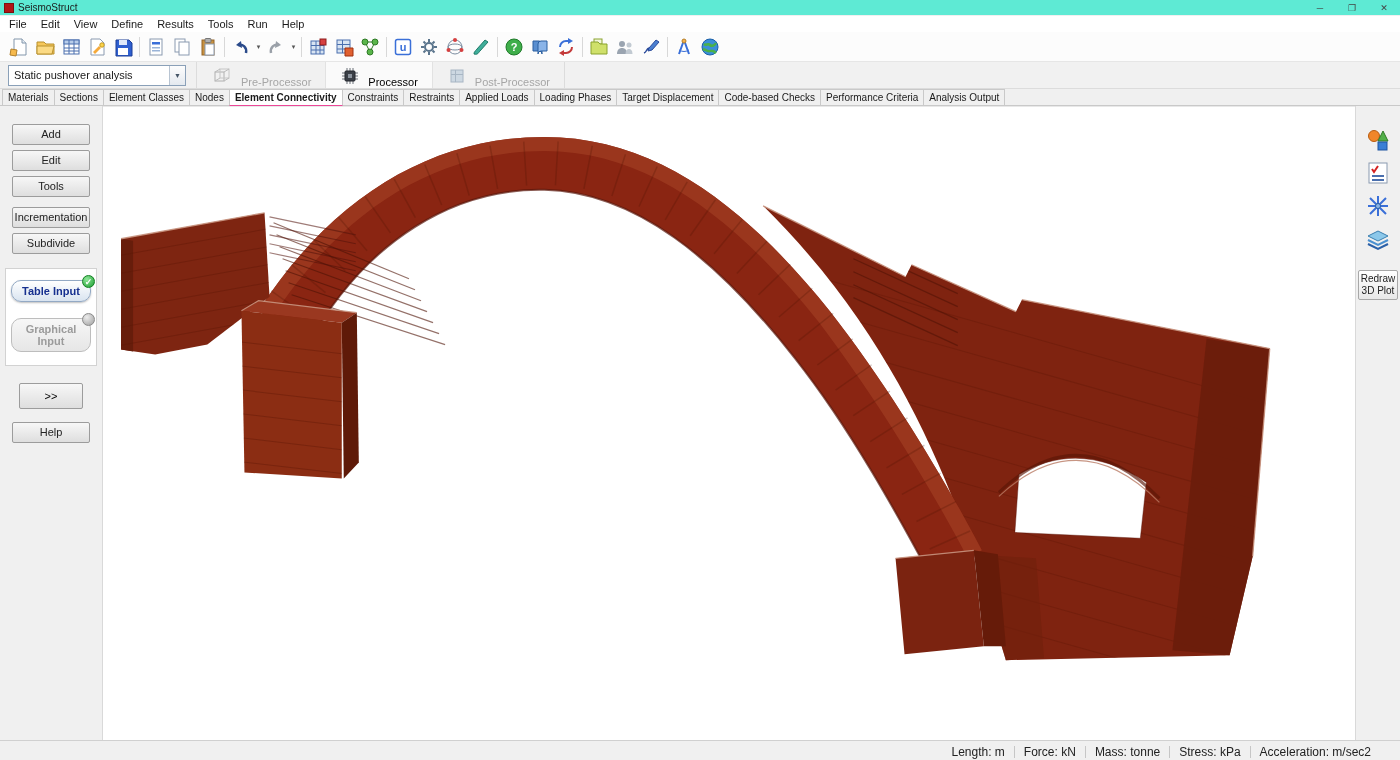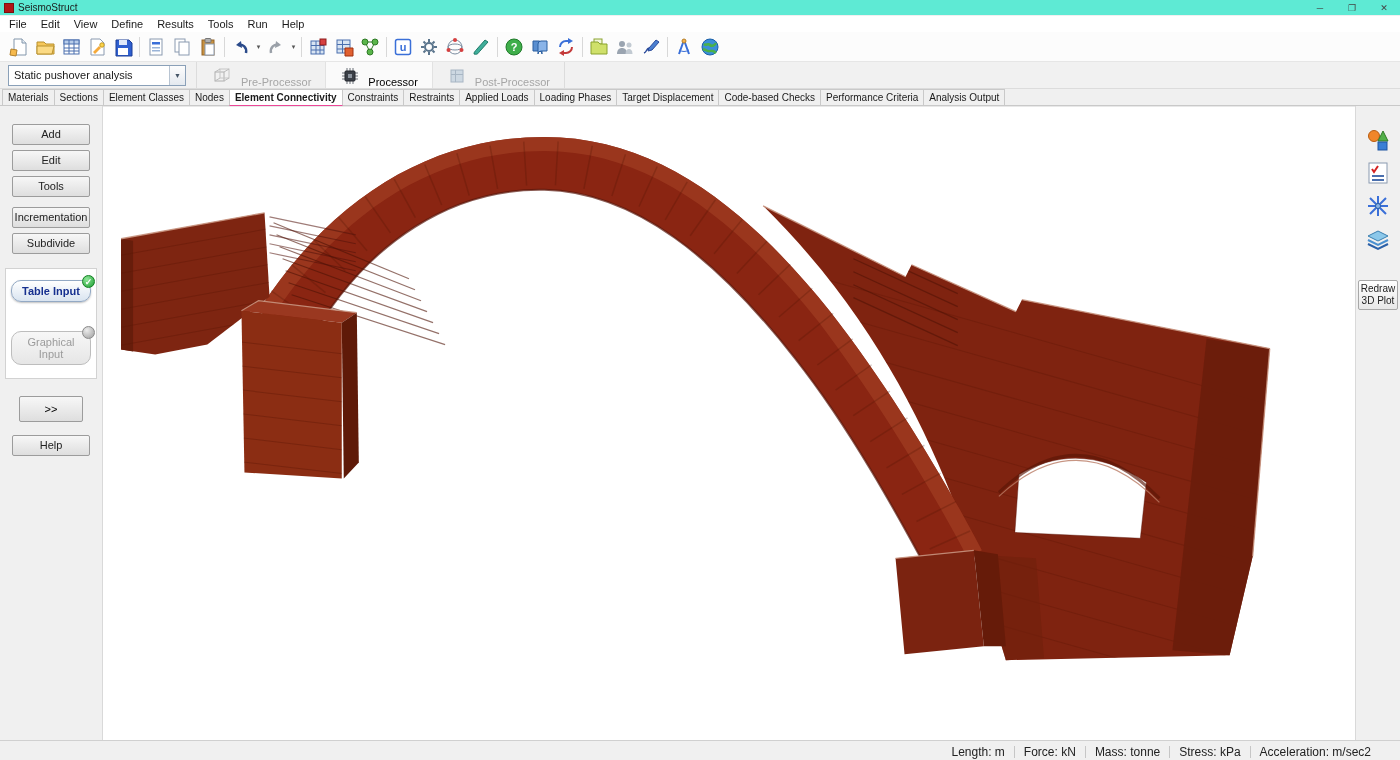--- a/index.html
+++ b/index.html
@@ -41,33 +41,33 @@
   .tab{font-size:10px;padding:2px 5px 2px;border:1px solid #c9c9c9;border-bottom:1px solid #c9c9c9;background:#f0f0f0;margin-right:-1px;margin-bottom:-1px;white-space:nowrap;cursor:default}
   .tab.active{background:#fff;border-bottom:1px solid #ec4899;font-weight:bold;position:relative;z-index:2}
 
   
   .main{display:flex;height:634px}
   .left-panel{width:103px;background:#f0f0f0;border-right:1px solid #d9d9d9;padding-top:18px;flex:none}
   .lp-btn{display:block;width:78px;margin:0 auto 5px;padding:3px 0 4px;text-align:center;background:linear-gradient(#f7f7f7,#dedede);border:1px solid #9c9c9c;border-radius:2px;font-size:11px;color:#222}
   .lp-gap{margin-top:10px}
   .io-box{width:92px;margin:14px auto 0;background:#fff;border:1px solid #d2d2d2;padding:11px 5px 13px}
   .io-btn{position:relative;display:block;width:80px;margin:0 auto;padding:4px 2px;text-align:center;border:1px solid #93a9c4;border-radius:10px;background:linear-gradient(#ffffff,#d9e4f0);font-weight:bold;color:#16308f;font-size:11px;box-shadow:0 1px 2px rgba(0,0,0,0.25)}
-  .io-btn.disabled{color:#9b9b9b;font-weight:normal;border-color:#bdbdbd;background:linear-gradient(#f7f7f7,#e6e6e6);box-shadow:none;margin-top:29px}
+  .io-btn.disabled{color:#9b9b9b;font-weight:bold;border-color:#bdbdbd;background:linear-gradient(#f7f7f7,#e6e6e6);box-shadow:none;margin-top:16px}
   .io-badge{position:absolute;top:-6px;right:-5px;width:13px;height:13px;border-radius:50%;font-size:9px;line-height:12px;text-align:center;color:#fff}
   .io-badge.green{background:radial-gradient(circle at 35% 30%,#8fe79a,#1d9e31);border:1px solid #128022}
   .io-badge.gray{background:radial-gradient(circle at 35% 30%,#ececec,#9e9e9e);border:1px solid #8a8a8a}
   .more-btn{display:block;width:64px;margin:17px auto 0;padding:6px 0;text-align:center;background:linear-gradient(#f7f7f7,#dedede);border:1px solid #9c9c9c;border-radius:2px;font-size:11px}
   .help-btn{margin-top:13px}
 
   .canvas{flex:1;background:#fff;position:relative;border-top:1px solid #e8e8e8}
   .canvas svg.plot{position:absolute;left:0;top:0;width:100%;height:100%}
 
   .right-panel{width:45px;background:#f0f0f0;border-left:1px solid #d9d9d9;flex:none;display:flex;flex-direction:column;align-items:center;padding-top:20px}
   .rp-icon{width:30px;height:28px;display:flex;align-items:center;justify-content:center;margin-bottom:5px}
-  .redraw-btn{margin-top:22px;width:40px;background:linear-gradient(#ffffff,#e8e8e8);border:1px solid #a8a8a8;border-radius:2px;padding:2px 0;text-align:center;font-size:10px;line-height:12px;color:#222}
+  .redraw-btn{margin-top:12px;width:40px;background:linear-gradient(#ffffff,#e8e8e8);border:1px solid #a8a8a8;border-radius:2px;padding:2px 0;text-align:center;font-size:10px;line-height:12px;color:#222}
 
   
   .statusbar{height:23px;background:#f0f0f0;border-top:1px solid #d0d0d0;display:flex;align-items:center;justify-content:flex-end;padding-right:20px;font-size:12px;color:#222}
   .sb-item{padding:0 9px;white-space:nowrap}
   .sb-sep{width:1px;height:12px;background:#c6c6c6}
 </style>
 </head>
 <body>
 
 <div class="titlebar">

